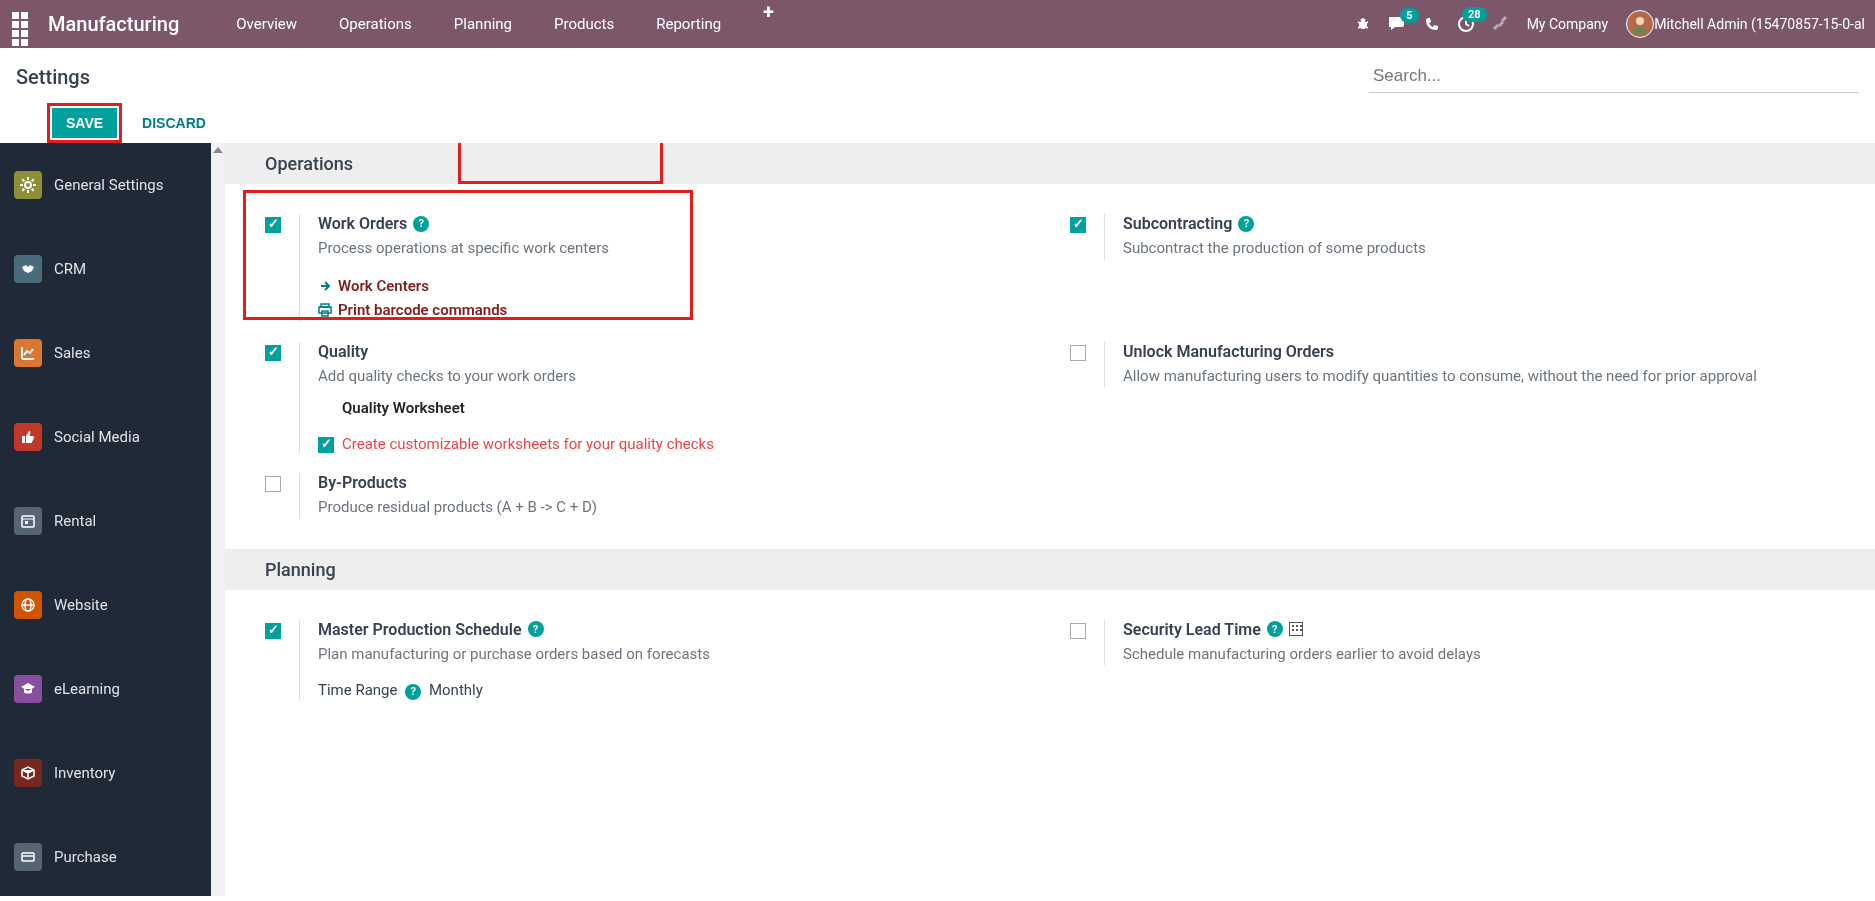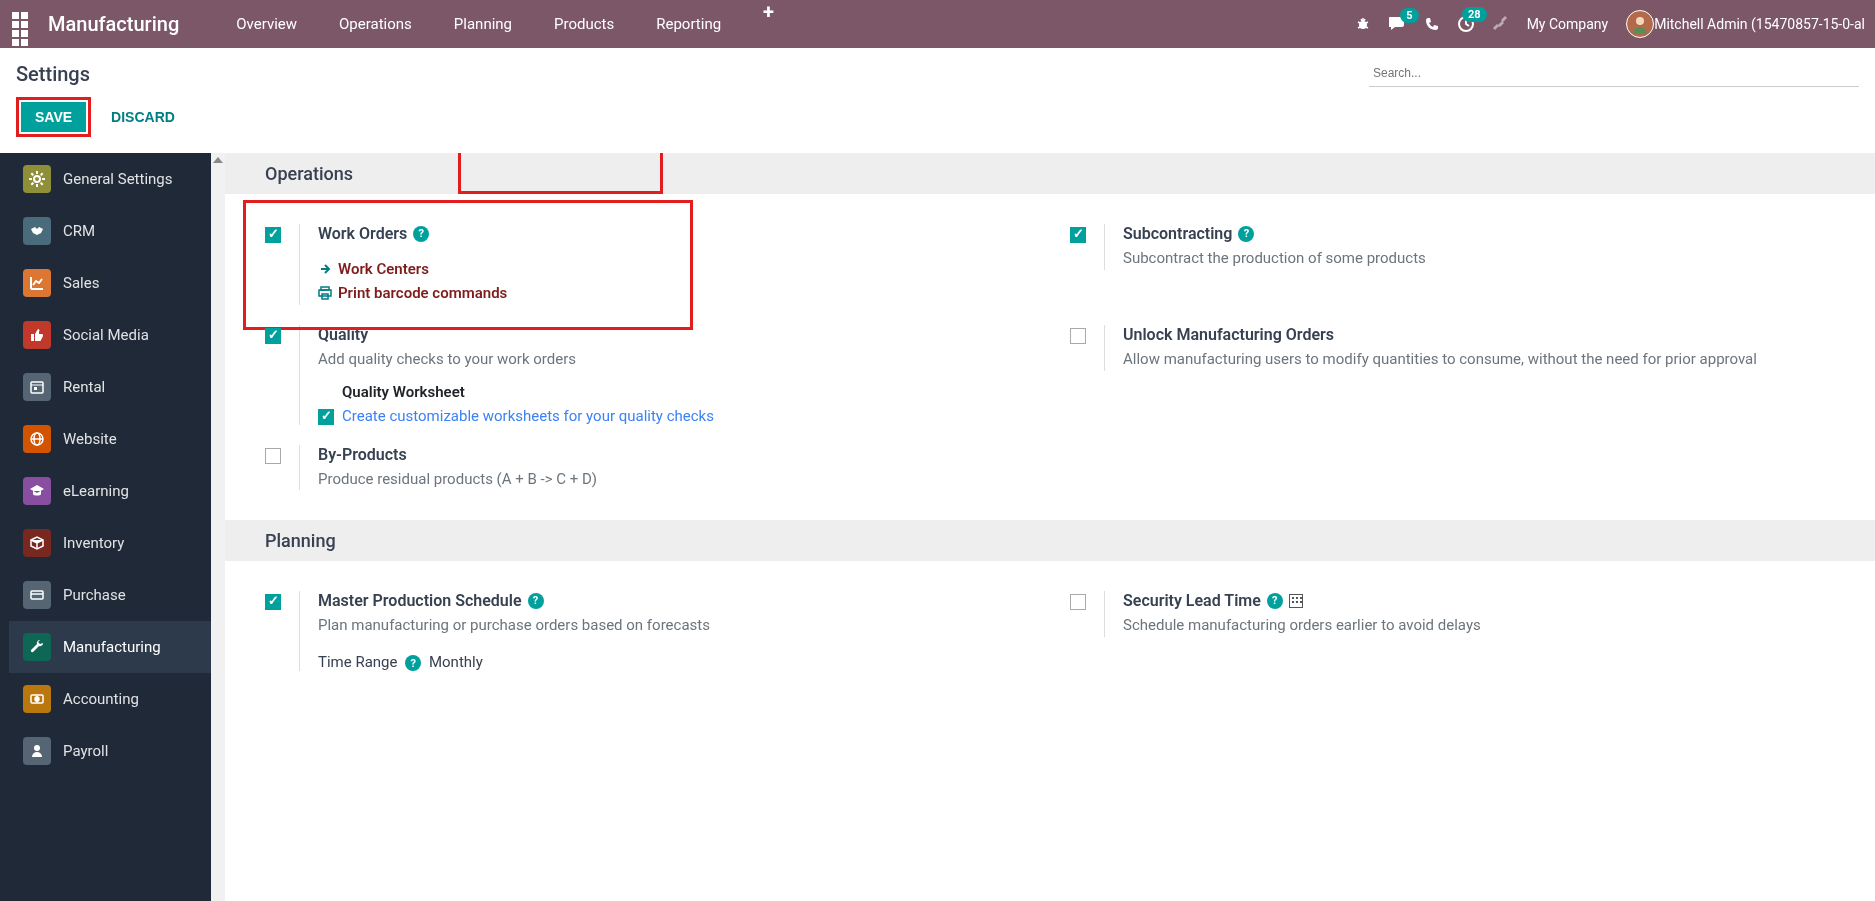--- a/index.html
+++ b/index.html
@@ -16,30 +16,30 @@
 .nav-right { margin-left: auto; display: flex; align-items: center; gap: 18px; }
 .nav-icon { position: relative; cursor: pointer; font-size: 16px; color: #fff; }
 .badge { position: absolute; top: -8px; right: -12px; background: #00A09D; color: #fff; font-size: 11px; font-weight: bold; border-radius: 10px; padding: 1px 6px; }
 .company { font-size: 14px; cursor: pointer; }
 .user { display: flex; align-items: center; cursor: pointer; }
 .avatar { width: 28px; height: 28px; border-radius: 50%; background: #B36A4A; border: 1px solid #fff; display:flex; align-items:center; justify-content:center; }
 
 
 .control { display: flex; align-items: center; padding: 12px 16px 0 16px; justify-content: space-between; }
 .control h1 { font-size: 20px; font-weight: 500; color: #374151; }
-.search-box { border: none; border-bottom: 1px solid #ccc; padding: 6px 4px; font-size: 12px; width: 490px; outline: none; }
-.buttons { padding: 10px 16px 16px 16px; display: flex; align-items: center; gap: 20px; }
+.search-box { border: none; border-bottom: 1px solid #ccc; padding: 6px 4px; font-size: 17px; width: 490px; outline: none; }
+.buttons { padding: 10px 16px 0 16px; display: flex; align-items: center; gap: 20px; margin-left: 31px; }
 .btn-save { background: #00A09D; color: #fff; border: none; padding: 7px 14px; font-weight: 600; font-size: 14px; cursor: pointer; }
 .btn-discard { background: none; border: none; color: #017E84; font-weight: 600; font-size: 14px; cursor: pointer; }
 .red-box-btn { border: 3px solid #e11d1d; padding: 2px; display: inline-block; }
 
 
 .layout { display: flex; height: calc(901px - 48px - 52px - 48px); }
 .sidebar { width: 211px; background: #1F2937; color: #E1E2E3; overflow-y: auto; position: relative; }
-.sidebar-item { display: flex; align-items: center; gap: 12px; padding: 12px 14px; cursor: pointer; font-size: 15px; margin-left: 9px; }
+.sidebar-item { display: flex; align-items: center; gap: 12px; padding: 28px 14px; cursor: pointer; font-size: 15px; }
 .sidebar-item.active { background: #2d3a4b; color: #fff; }
 .sidebar-icon { width: 28px; height: 28px; border-radius: 4px; display: flex; align-items: center; justify-content: center; font-size: 14px; flex-shrink: 0; }
 
 .content { flex: 1; overflow-y: auto; background: #fff; position: relative; }
 
 .section-header { background: #eeeeee; padding: 10px 40px; font-size: 18px; font-weight: 500; color: #374151; }
 .section-header.boxed { position: relative; }
 .red-box-header { position: absolute; top: -3px; left: 233px; width: 205px; height: 44px; border: 3px solid #e11d1d; pointer-events: none; }
 
 .settings-grid { display: flex; flex-wrap: wrap; padding: 20px 20px; gap: 0; }
@@ -48,21 +48,21 @@
 .setting-body { border-left: 1px solid #ddd; padding-left: 18px; flex: 1; }
 .setting-title { font-size: 16px; font-weight: 600; color: #374151; display: flex; align-items: center; gap: 6px; }
 .setting-desc { color: #6c757d; font-size: 15px; margin-top: 4px; line-height: 1.5; }
 .setting-links { margin-top: 14px; }
 .setting-link { color: #7f1d1d; font-weight: 600; font-size: 15px; display: flex; align-items: center; gap: 6px; cursor: pointer; padding: 3px 0; }
 .help-icon { width: 16px; height: 16px; background: #00A09D; color: #fff; border-radius: 50%; display: inline-flex; align-items: center; justify-content: center; font-size: 11px; font-weight: bold; cursor: pointer; }
 
 .sub-check-row { display:flex; gap:8px; align-items:flex-end; margin-top:12px; }
 .sub-check-row .setting-check { margin-top:2px; }
 .sub-title { font-weight:600; font-size:15px; }
-.sub-desc { color:#3b82f6; font-size:15px; margin-top:6px; }
+.sub-desc { color:#ef4444; font-size:15px; margin-top:18px; }
 
 .red-box-setting { border: 3px solid #e11d1d; position: absolute; pointer-events: none; }
 
 input[type=checkbox] { appearance: none; width: 16px; height: 16px; border: 1px solid #aaa; background: #fff; cursor: pointer; position: relative; }
 input[type=checkbox]:checked { background: #00A09D; border-color: #00A09D; }
 input[type=checkbox]:checked::after { content: '✓'; color: #fff; position: absolute; top: -2px; left: 2px; font-size: 13px; font-weight: bold; }
 
 .building-icon { display:inline-block; width:14px; height:14px; border:1px solid #555; position:relative; }
 .building-icon::before { content:''; position:absolute; left:2px; top:2px; width:2px; height:2px; background:#555; box-shadow: 4px 0 #555, 8px 0 #555, 0 4px #555, 4px 4px #555, 8px 4px #555; }
 
@@ -272,20 +272,21 @@
 
       <div class="settings-grid">
 
         <div class="setting-col">
           <input type="checkbox" checked="" class="setting-check" style="">
           <div class="setting-body">
             <div class="setting-title">
               <span>Work Orders</span>
               <span class="help-icon">?</span>
             </div>
+            <div class="setting-desc">Process operations at specific work centers</div>
             <div class="setting-links">
               <div class="setting-link">
                 <svg width="14" height="14" viewBox="0 0 14 14" fill="#017E84">
                     <path d="M3 7 h7 M7 3 l4 4 l-4 4" stroke="#017E84" stroke-width="2" fill="none"></path>
                   </svg>
                 <span>Work Centers</span>
               </div>
               <div class="setting-link">
                 <svg width="14" height="14" viewBox="0 0 14 14" fill="#017E84">
                     <rect x="3" y="1" width="8" height="3" fill="none" stroke="#017E84" stroke-width="1.5"></rect>

